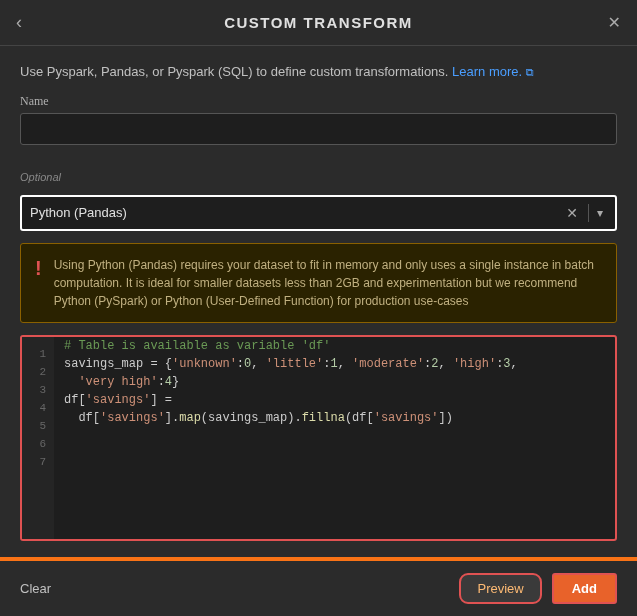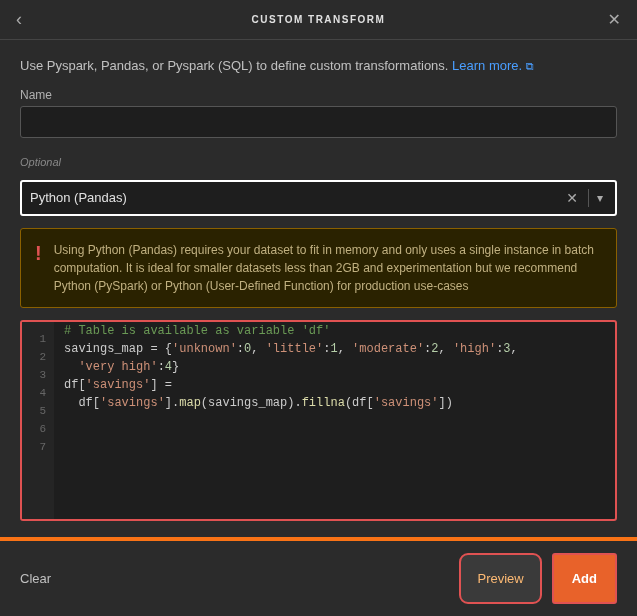--- a/index.html
+++ b/index.html
@@ -33,21 +33,21 @@
 
     .header-back {
       position: absolute;
       left: 16px;
       cursor: pointer;
       font-size: 18px;
       color: #aaa;
     }
 
     .header-title {
-      font-size: 10px;
+      font-size: 15px;
       font-weight: 600;
       letter-spacing: 1.5px;
       color: #e0e0e0;
       text-transform: uppercase;
     }
 
     .header-close {
       position: absolute;
       right: 16px;
       cursor: pointer;
@@ -80,39 +80,40 @@
     .ext-icon {
       font-size: 11px;
       color: #4a9eff;
     }
 
     
     .field-label {
       font-size: 12px;
       color: #b0b0b0;
       margin-bottom: 4px;
+      font-family: Liberation Serif, serif;
     }
 
     .name-input {
       width: 100%;
       background: #1e1e1e;
       border: 1px solid #555;
       border-radius: 3px;
       padding: 6px 10px;
       color: #e0e0e0;
       font-size: 13px;
       outline: none;
       height: 32px;
     }
 
     .optional-label {
       font-size: 11px;
       color: #888;
       font-style: italic;
-      margin-top: 6px;
+      margin-top: 14px;
     }
 
     
     .dropdown-wrapper {
       border: 2px solid #ffffff;
       border-radius: 3px;
       background: #1e1e1e;
       display: flex;
       align-items: center;
       height: 36px;
@@ -259,21 +260,21 @@
       cursor: pointer;
     }
 
     .add-btn {
       background: #e8622a;
       border: 2px solid #e05252;
       border-radius: 3px;
       color: #fff;
       font-size: 13px;
       font-weight: 600;
-      padding: 16px 18px;
+      padding: 6px 18px;
       cursor: pointer;
     }
   </style>
 </head>
 <body>
 
 <div class="modal">
 
   <div class="header">
     <span class="header-back">‹</span>

